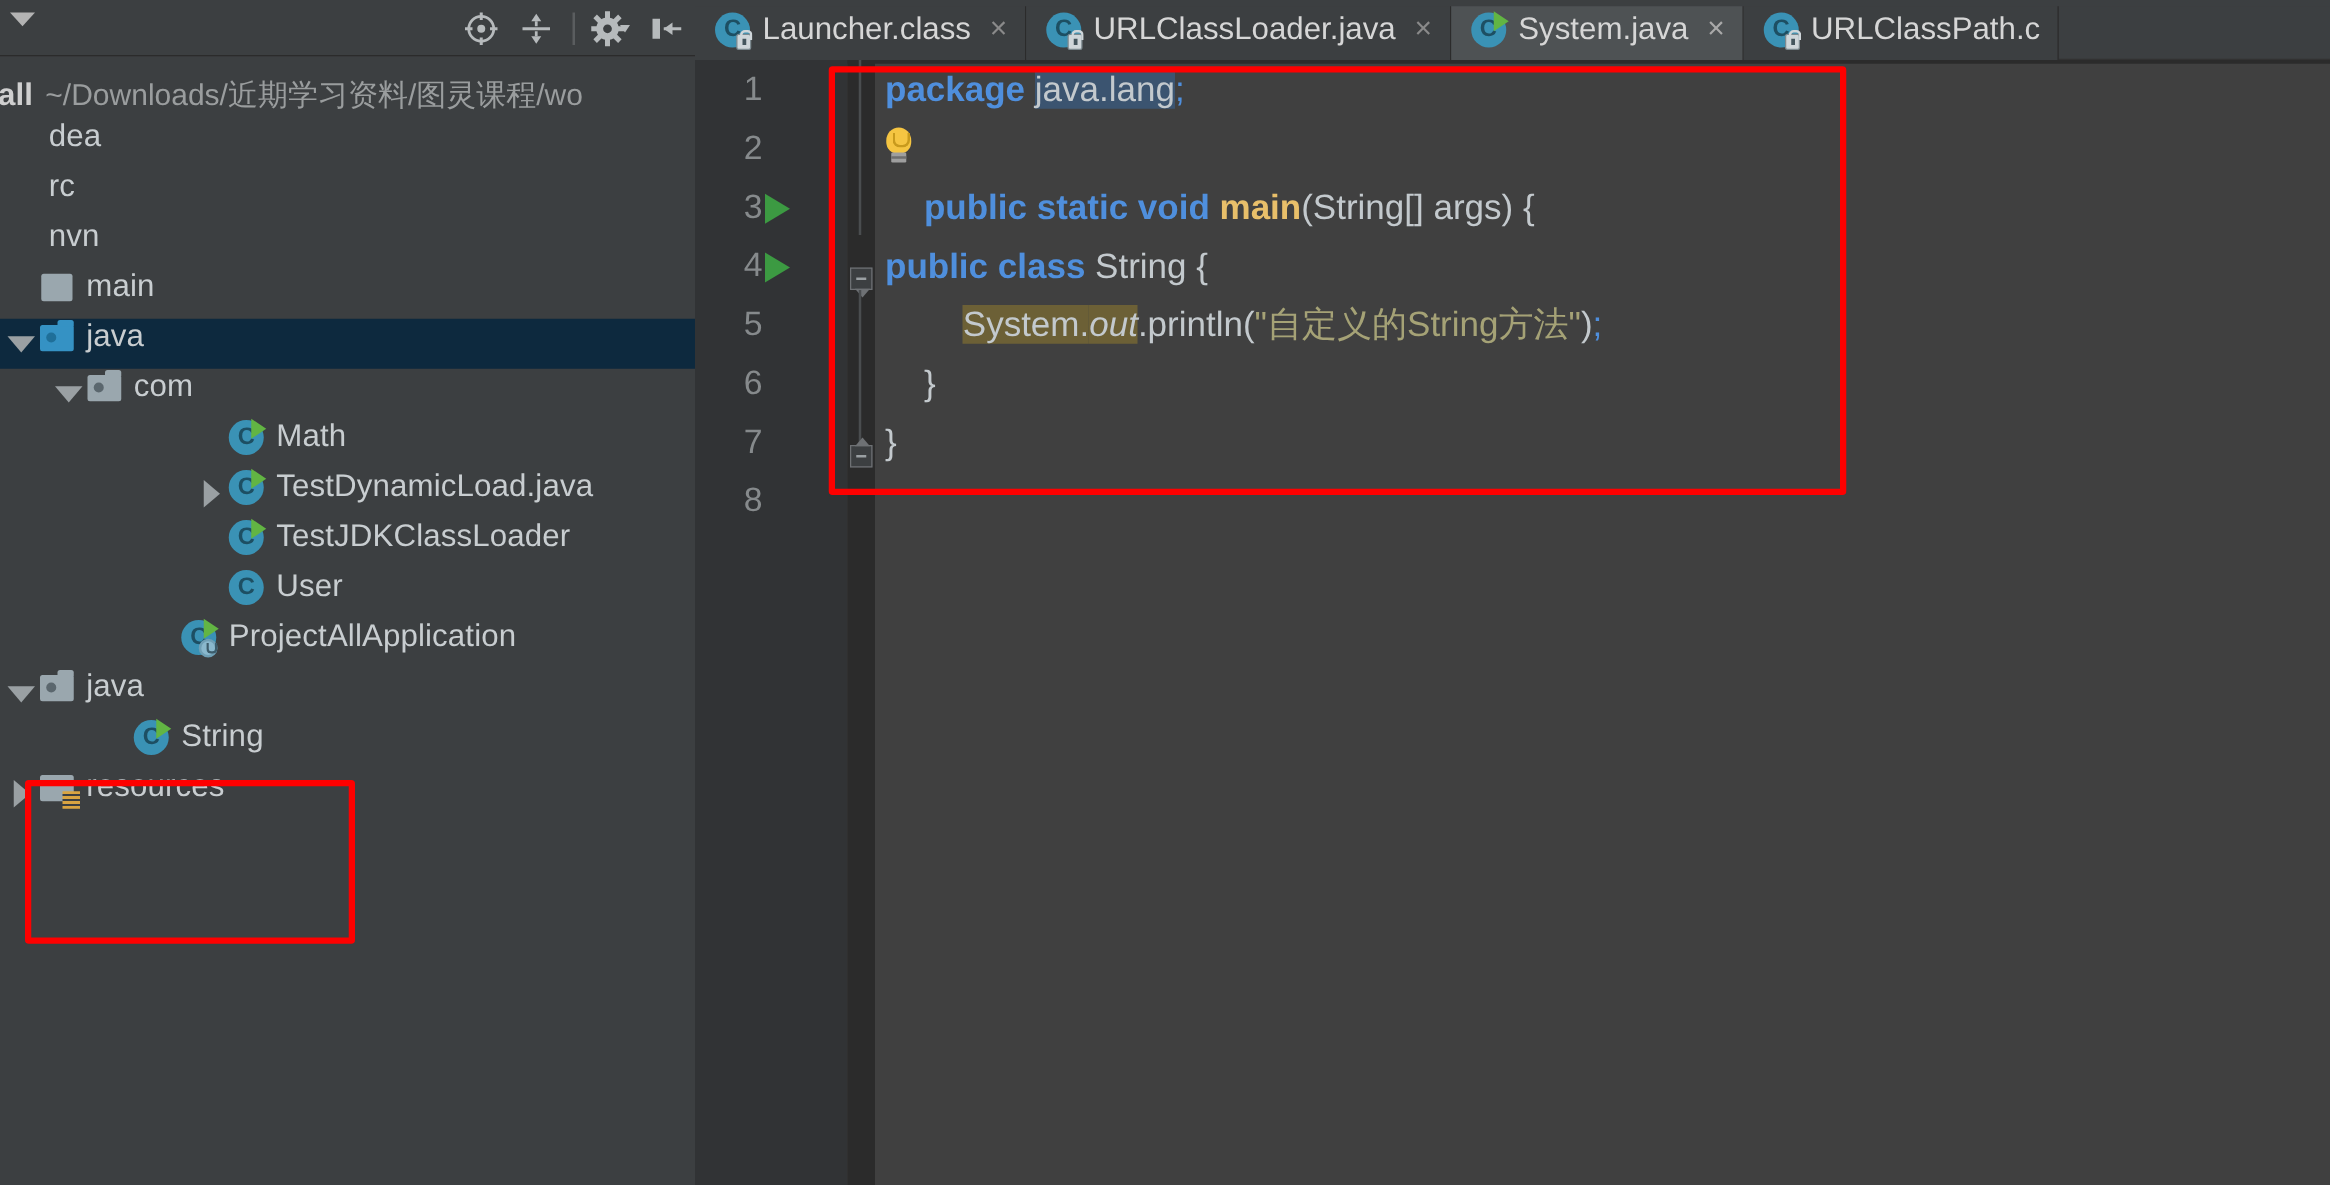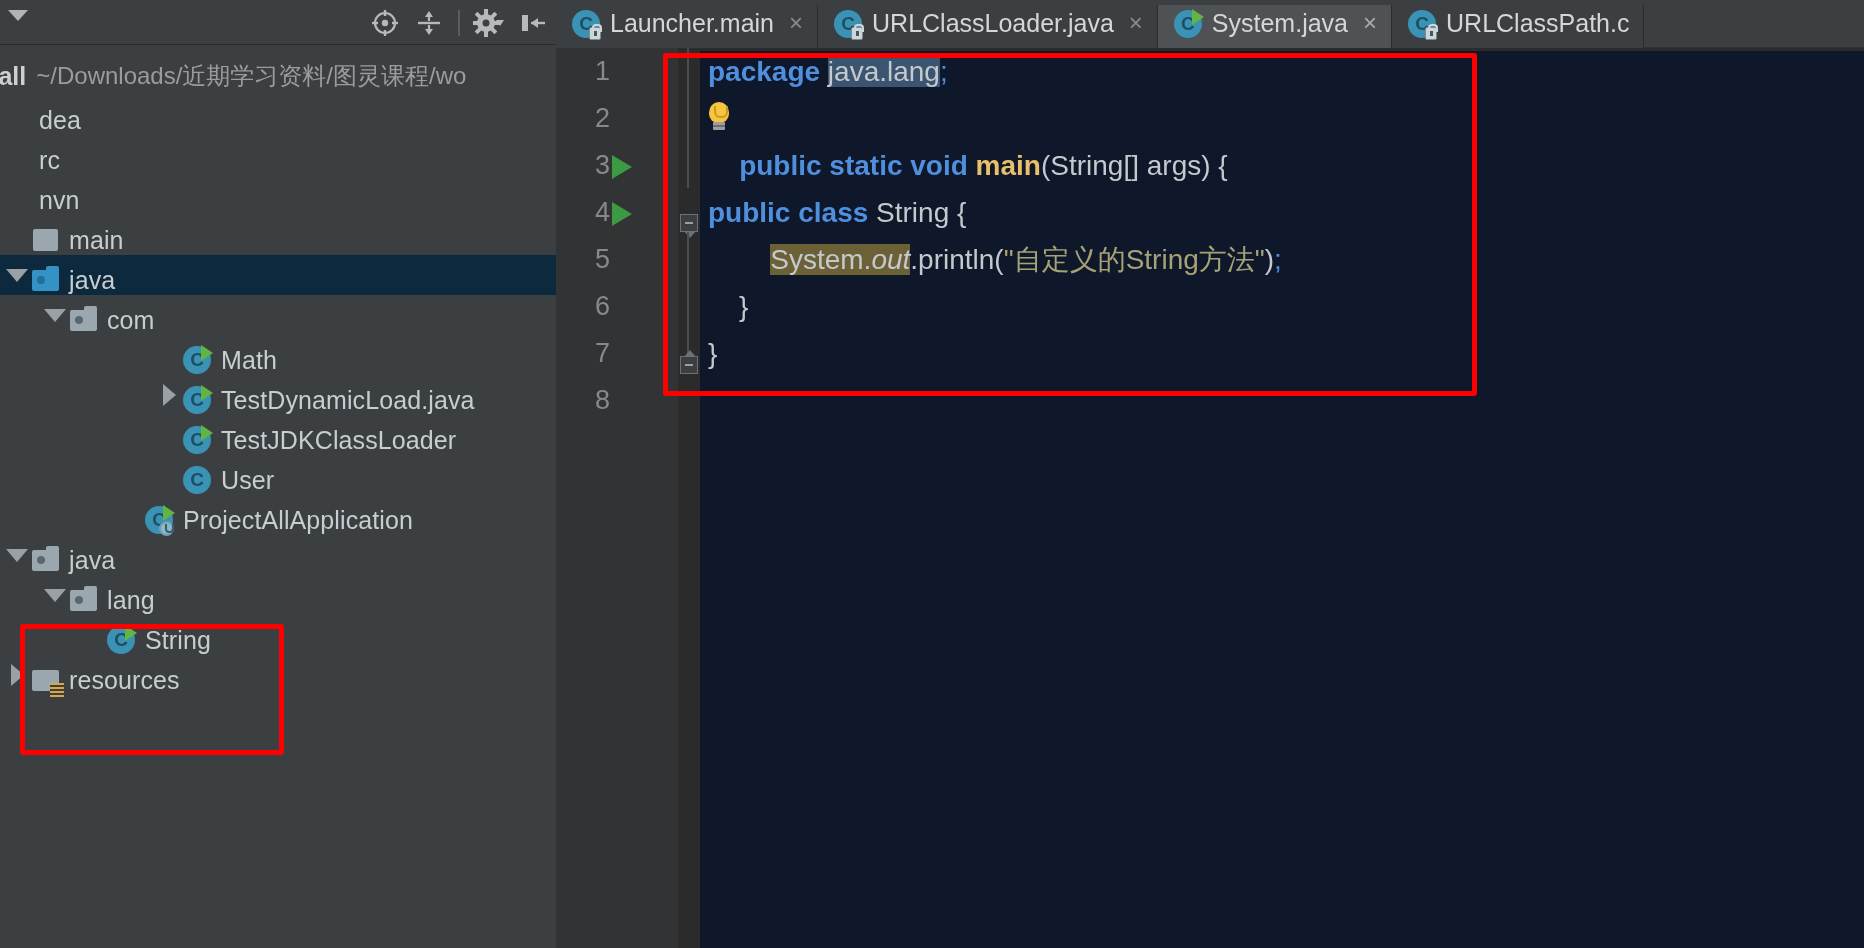--- a/index.html
+++ b/index.html
@@ -43,21 +43,21 @@
     display: flex; align-items: center;
   }
   #project-path .pp-name { color: #cfcfcf; font-weight: bold; font-size: 25px; margin-left: -46px; }
   #project-path .pp-dir  { color: #9a9d9e; font-size: 24px; margin-left: 10px; }
 
   #tree {
     position: absolute; left: 0; top: 95px; width: 556px; height: 853px;
     overflow: hidden;
   }
   .tree-row {
-    position: relative; height: 40px; display: flex; align-items: flex-end;
+    position: relative; height: 40px; display: flex; align-items: flex-start;
     white-space: nowrap; color: #c8cdd0; font-size: 25px;
   }
   .tree-row.selected { background: #0d293e; }
   .tree-label { margin-left: 9px; letter-spacing: .1px; }
 
   .twisty { width: 26px; height: 40px; display: flex; align-items: center; justify-content: center; flex: none; }
   .twisty.spacer { width: 26px; }
   .tri-down {
     width: 0; height: 0;
     border-left: 11px solid transparent;
@@ -163,21 +163,21 @@
   }
   .run-arrow {
     position: absolute; left: 56px; top: 13px;
     width: 0; height: 0;
     border-top: 12px solid transparent;
     border-bottom: 12px solid transparent;
     border-left: 20px solid #3c9a42;
   }
   #code-pane {
     position: absolute; left: 122px; top: 48px; width: 1186px; height: 900px;
-    background: #0f172a;
+    background: #404040;
   }
   #fold-strip { position: absolute; left: 0; top: 0; width: 22px; height: 900px; background:#2b2b2b;}
   #fold-line { position:absolute; left:9px; top:0; width:2px; height:140px; background:#4a4d4f;}
   .fold-marker { position:absolute; left:2px; width:18px; height:18px; border:1px solid #6e7174;
     background:#3c3f41; display:flex; align-items:center; justify-content:center;}
   .fold-marker .dash{width:8px;height:2px;background:#9aa0a3;}
   .fold-marker.top::after{content:"";position:absolute;left:3px;bottom:-7px;width:0;height:0;
     border-left:6px solid transparent;border-right:6px solid transparent;border-top:7px solid #6e7174;}
   .fold-marker.bot::before{content:"";position:absolute;left:3px;top:-7px;width:0;height:0;
     border-left:6px solid transparent;border-right:6px solid transparent;border-bottom:7px solid #6e7174;}
@@ -379,30 +379,20 @@
           <span style="display: inline-block; flex: 0 0 auto; width: 4px;"></span>
           <span class="twisty">
             <span class="tri-down"></span>
           </span>
           <span class="ico">
             <span class="folder-grey"></span>
           </span>
           <span class="tree-label">java</span>
         </div>
         <div class="tree-row">
-          <span style="display: inline-block; flex: 0 0 auto; width: 42px;"></span>
-          <span class="twisty">
-            <span class="tri-down"></span>
-          </span>
-          <span class="ico">
-            <span class="folder-grey"></span>
-          </span>
-          <span class="tree-label">lang</span>
-        </div>
-        <div class="tree-row">
           <span style="display: inline-block; flex: 0 0 auto; width: 80px;"></span>
           <span class="twisty spacer"></span>
           <span class="ico">
             <span class="cls run">
               <span class="circ">C</span>
               <span class="arrow"></span>
             </span>
           </span>
           <span class="tree-label">String</span>
         </div>
@@ -424,21 +414,21 @@
   <div id="editor-area">
 
     <div id="tabbar">
         <div class="tab">
           <span class="ico">
             <span class="cls ">
               <span class="circ">C</span>
               <span class="lock"></span>
             </span>
           </span>
-          <span class="tab-title">Launcher.main</span>
+          <span class="tab-title">Launcher.class</span>
           <span class="tab-close">×</span>
         </div>
         <div class="tab">
           <span class="ico">
             <span class="cls ">
               <span class="circ">C</span>
               <span class="lock"></span>
             </span>
           </span>
           <span class="tab-title">URLClassLoader.java</span>

